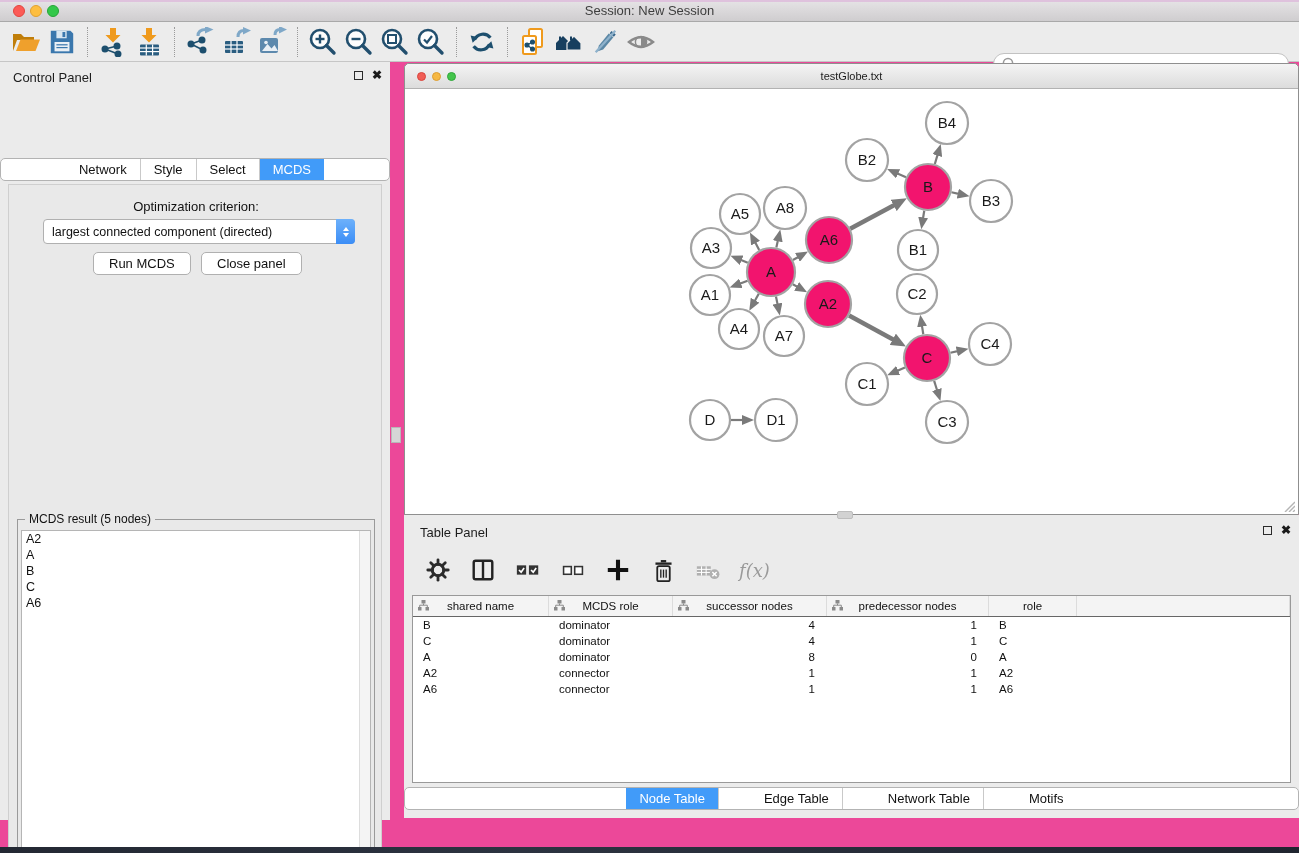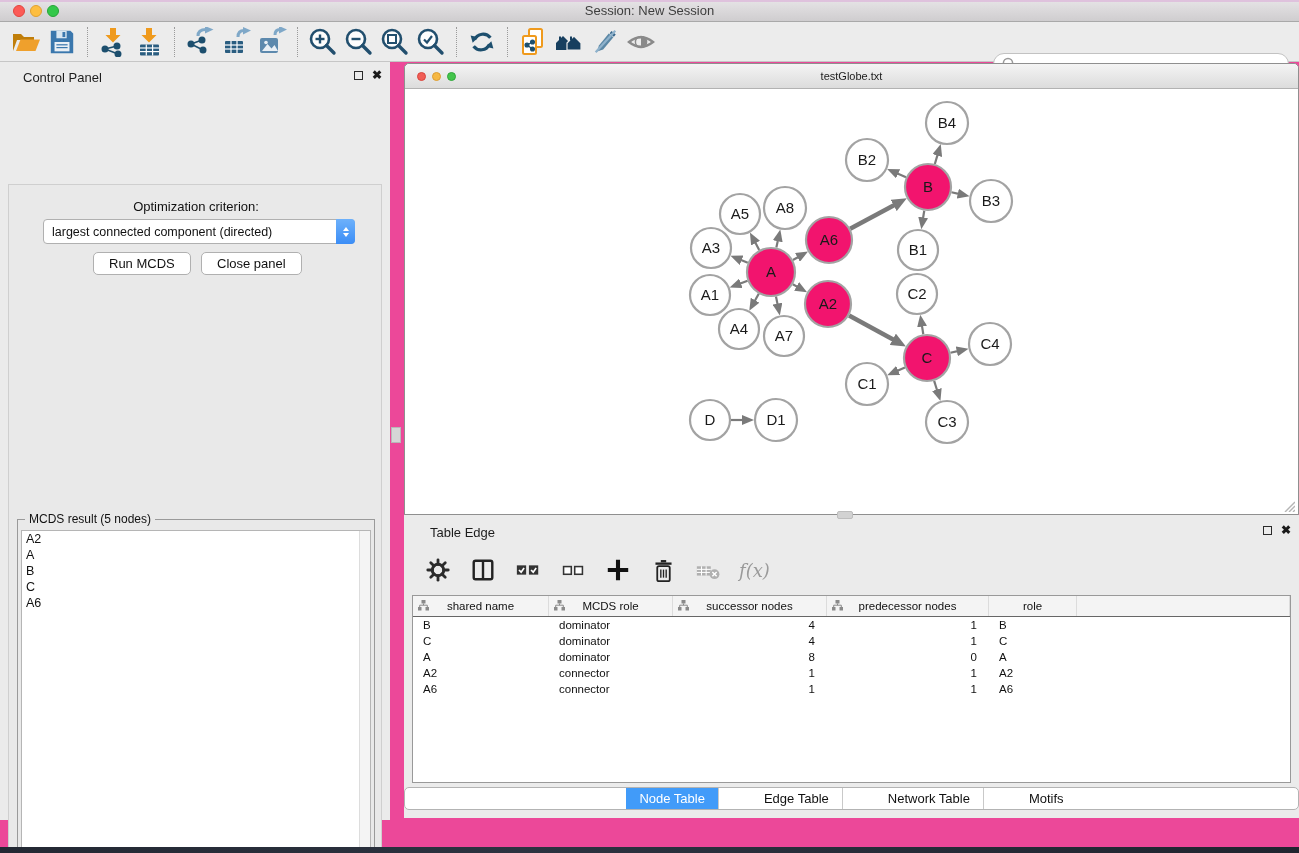--- a/index.html
+++ b/index.html
@@ -22,21 +22,21 @@
     display:flex; align-items:center; padding-left:8px; }
   .tbtn { width:36px; height:34px; background:none; border:none; display:flex; align-items:center; justify-content:center; }
   .tsep { width:1px; height:30px; border-left:1px dotted #9a9a9a; margin:0 7px; }
   #search-box { position:absolute; right:10px; top:31px; width:296px; height:22px; border:1px solid #c2c2c2;
     border-radius:11px; background:#fff; display:flex; align-items:center; padding-left:7px; }
   #search-box input { border:none; outline:none; flex:1; font-size:12px; background:transparent; font-family:"Liberation Sans",sans-serif; }
 
   
   #control-panel { left:0; top:62px; width:390px; height:758px; background:#ebebeb; }
   #cp-header { left:0; top:6px; width:390px; height:22px; }
-  .panel-title { font-size:13px; color:#1d1d1d;margin-left:10px; }
+  .panel-title { font-size:13px; color:#1d1d1d; }
   .win-btns { position:absolute; right:8px; top:2px; display:flex; gap:9px; align-items:center; }
   .float-ico { width:9px; height:9px; border:1.5px solid #2a2a2a; display:inline-block; }
   .close-ico { font-size:12px; color:#1a1a1a; font-weight:bold; line-height:10px; }
   #cp-tabs { left:0; top:96px; width:390px; display:flex; justify-content:center; }
   .seg { display:inline-flex; border:1px solid #b3b3b3; border-radius:5px; overflow:hidden; background:#fff; }
   .seg-tab { padding:3px 13px; font-size:13px; color:#111; border-right:1px solid #c9c9c9; white-space:nowrap; }
   .seg-tab:last-child { border-right:none; }
   .seg-tab.selected { background:#419bf9; color:#fff; }
   #cp-content { left:8px; top:122px; width:374px; height:688px; background:#e9e9e9; border:1px solid #cfcfcf; }
   #opt-label { left:0; top:14px; width:374px; text-align:center; font-size:13px; color:#111; }
@@ -273,20 +273,26 @@
   </div>
 
   <div id="control-panel" class="abs">
     <div id="cp-header" class="abs">
       <span class="panel-title" style="position:absolute;left:13px;top:2px">Control Panel</span>
       <span class="win-btns">
         <span class="float-ico"></span>
         <span class="close-ico">✖</span>
       </span>
     </div>
+    <div id="cp-tabs" class="abs seg">
+        <div class="seg-tab">Network</div>
+        <div class="seg-tab">Style</div>
+        <div class="seg-tab">Select</div>
+        <div class="seg-tab selected">MCDS</div>
+      </div>
     <div id="cp-content" class="abs">
       <div id="criterion" class="abs">
         <span class="val">largest connected component (directed)</span>
         <span class="spin">
             <span class="chev-up"></span>
             <span class="chev-dn"></span>
           </span>
       </div>
       <div id="opt-label" class="abs">Optimization criterion:</div>
       <button id="run-btn" class="btn">Run MCDS</button>
@@ -441,21 +447,21 @@
           </g>
         </svg>
     </div>
   </div>
 
   <div id="h-split" class="abs"></div>
   <div id="h-grip" class="abs"></div>
 
   <div id="table-panel" class="abs">
     <div id="tp-header" class="abs">
-      <span class="panel-title" style="position:absolute;left:16px;top:0">Table Edge</span>
+      <span class="panel-title" style="position:absolute;left:16px;top:0">Table Panel</span>
       <span class="win-btns" style="top:0">
         <span class="float-ico"></span>
         <span class="close-ico">✖</span>
       </span>
     </div>
     <div id="tp-toolbar" class="abs">
       <button class="tpbtn">
           <svg width="26" height="26" viewBox="0 0 28 28">
             <g stroke="#2b2b2b" stroke-width="3" stroke-linecap="round">
               <line x1="20" y1="14" x2="25" y2="14"></line>

